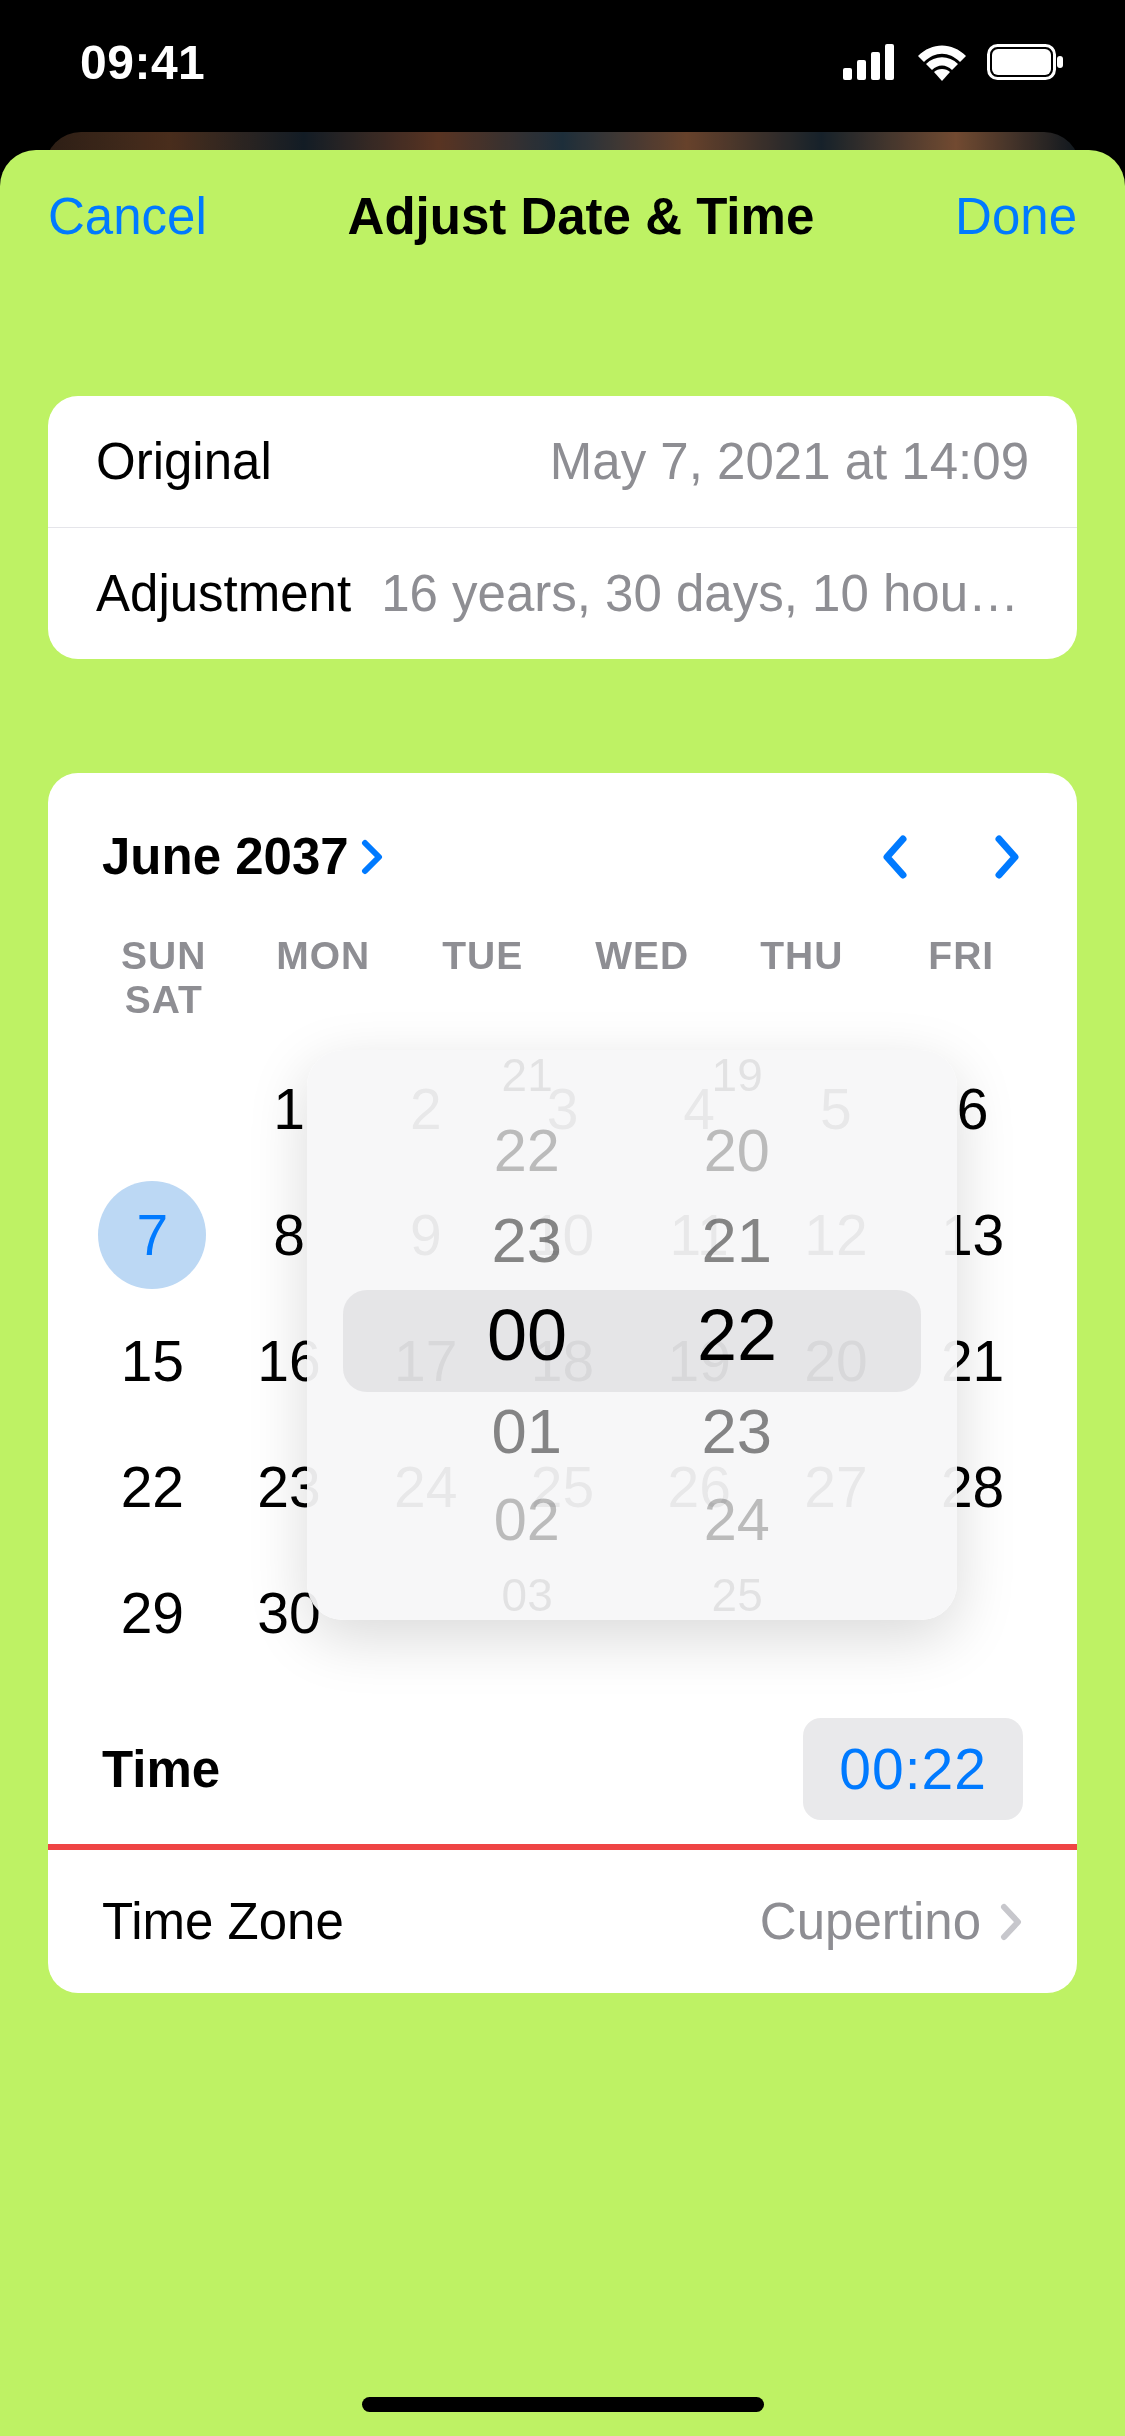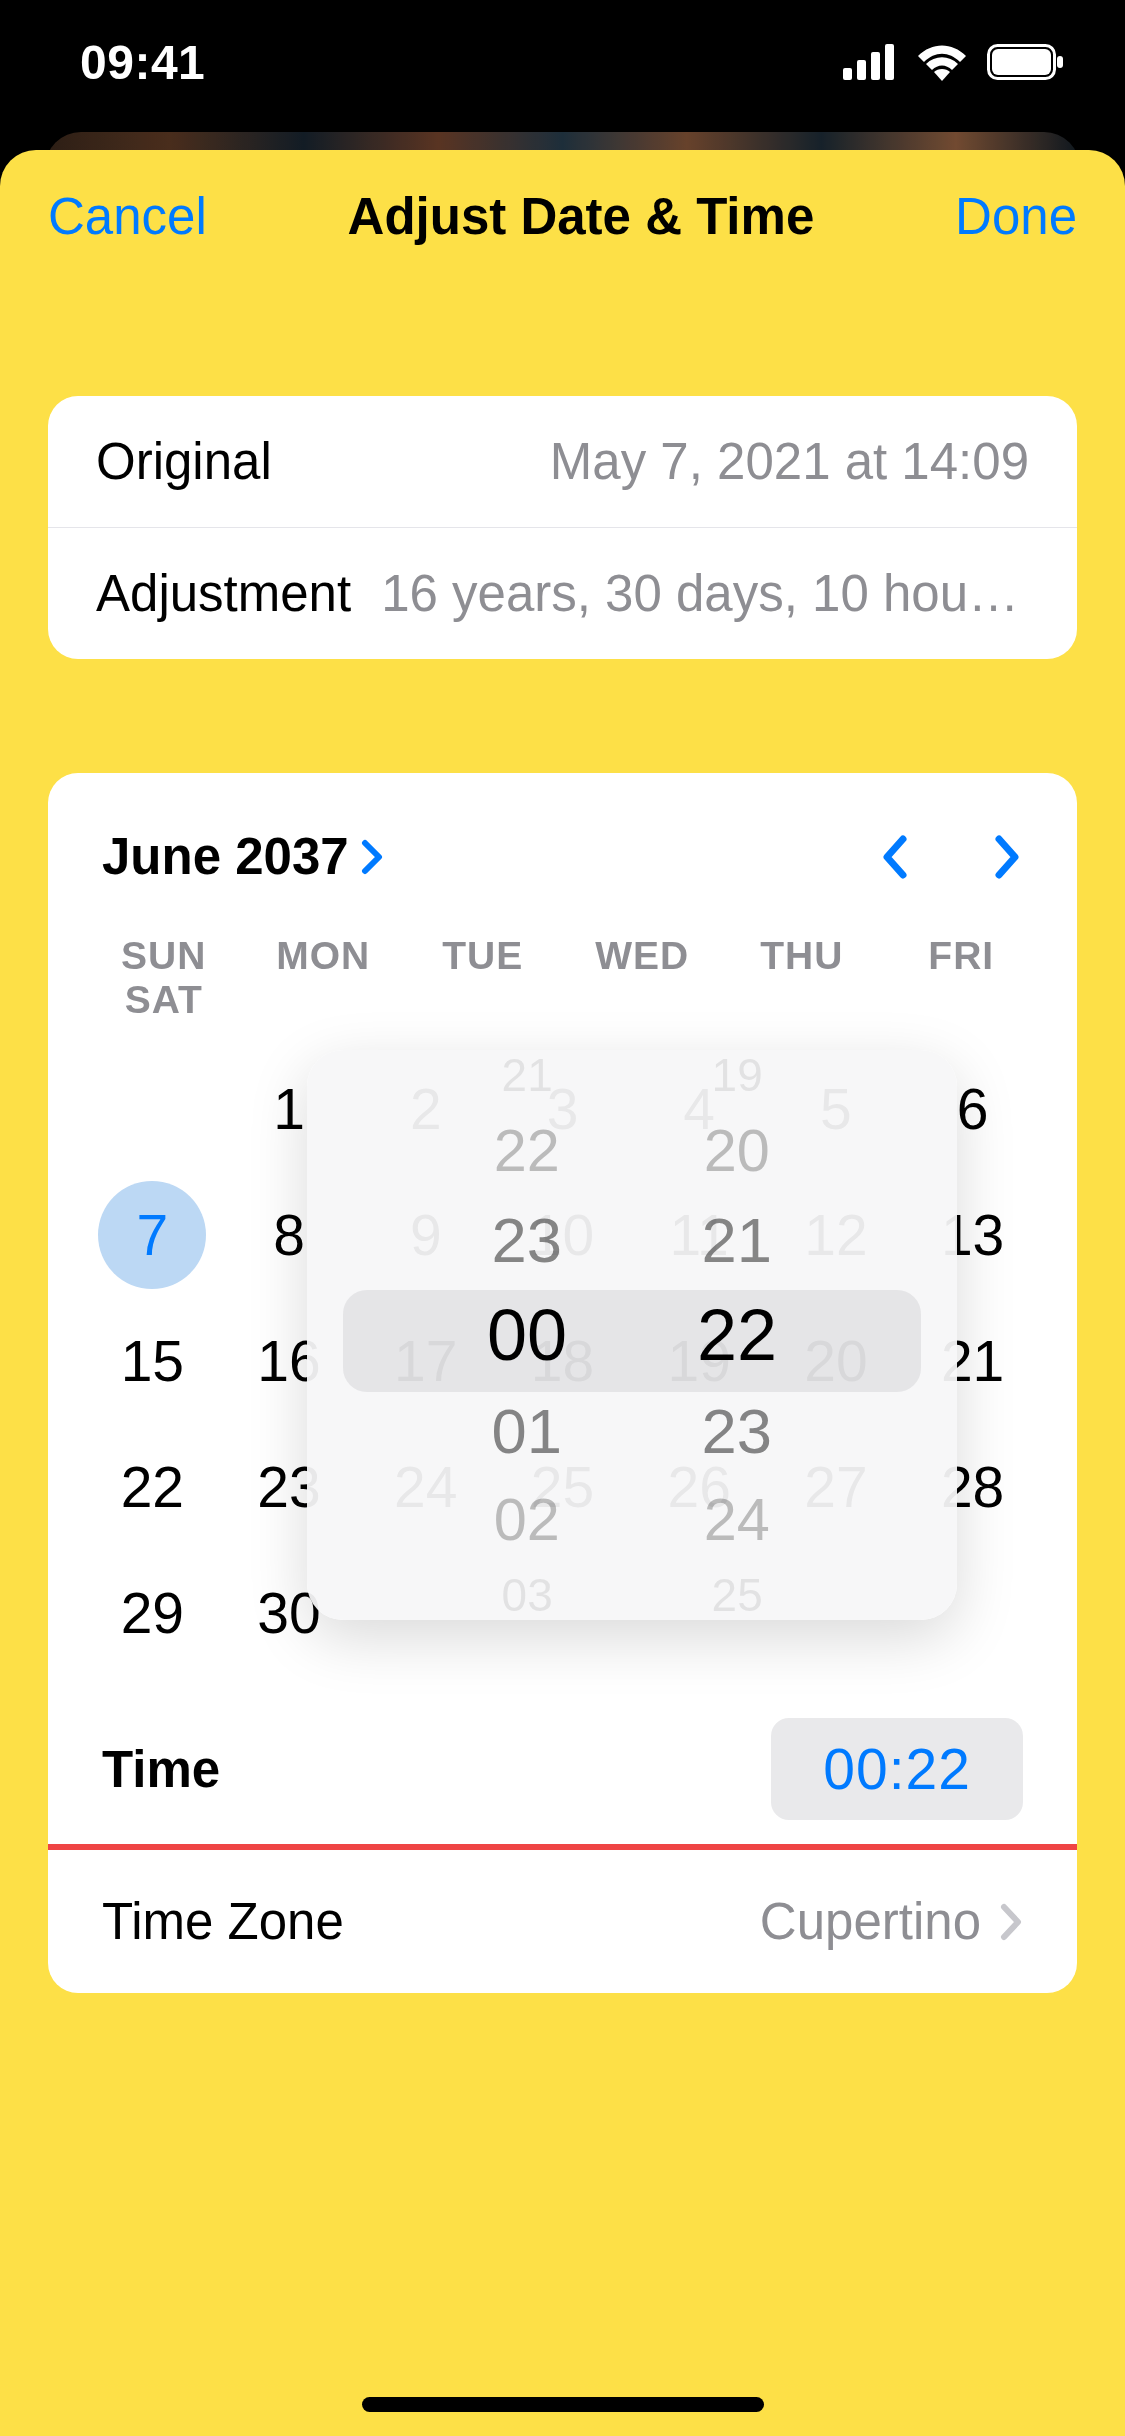--- a/index.html
+++ b/index.html
@@ -33,21 +33,21 @@
       height: 60px;
       background: linear-gradient(90deg,#3b2c22 0%,#5a3c2a 12%,#1f2a33 25%,#6b4330 38%,#2b3d4a 50%,#7a523a 62%,#232f38 75%,#855b40 88%,#1a242c 100%);
       border-radius: 36px 36px 0 0;
       filter: contrast(1.1) brightness(0.85);
     }
 
     
     .sheet {
       position: absolute;
       top: 150px; left: 0; right: 0; bottom: 0;
-      background: #fde047;
+      background: #bef264;
       border-radius: 36px 36px 0 0;
       overflow: hidden;
     }
 
     
     .navbar {
       height: 132px;
       display: flex;
       align-items: center;
       justify-content: space-between;
@@ -130,21 +130,21 @@
     .time-row {
       display: flex;
       align-items: center;
       justify-content: space-between;
       padding: 24px 54px 24px 54px;
     }
     .time-label { font-size: 51px; font-weight: 600; color: #000; }
     .time-pill {
       background: #e9e9eb;
       border-radius: 18px;
-      padding: 18px 52px;
+      padding: 18px 36px;
       font-size: 57px;
       color: #007aff;
       font-weight: 400;
       letter-spacing: 1px;
       font-variant-numeric: tabular-nums;
     }
 
     .tz-row {
       display: flex;
       align-items: center;

